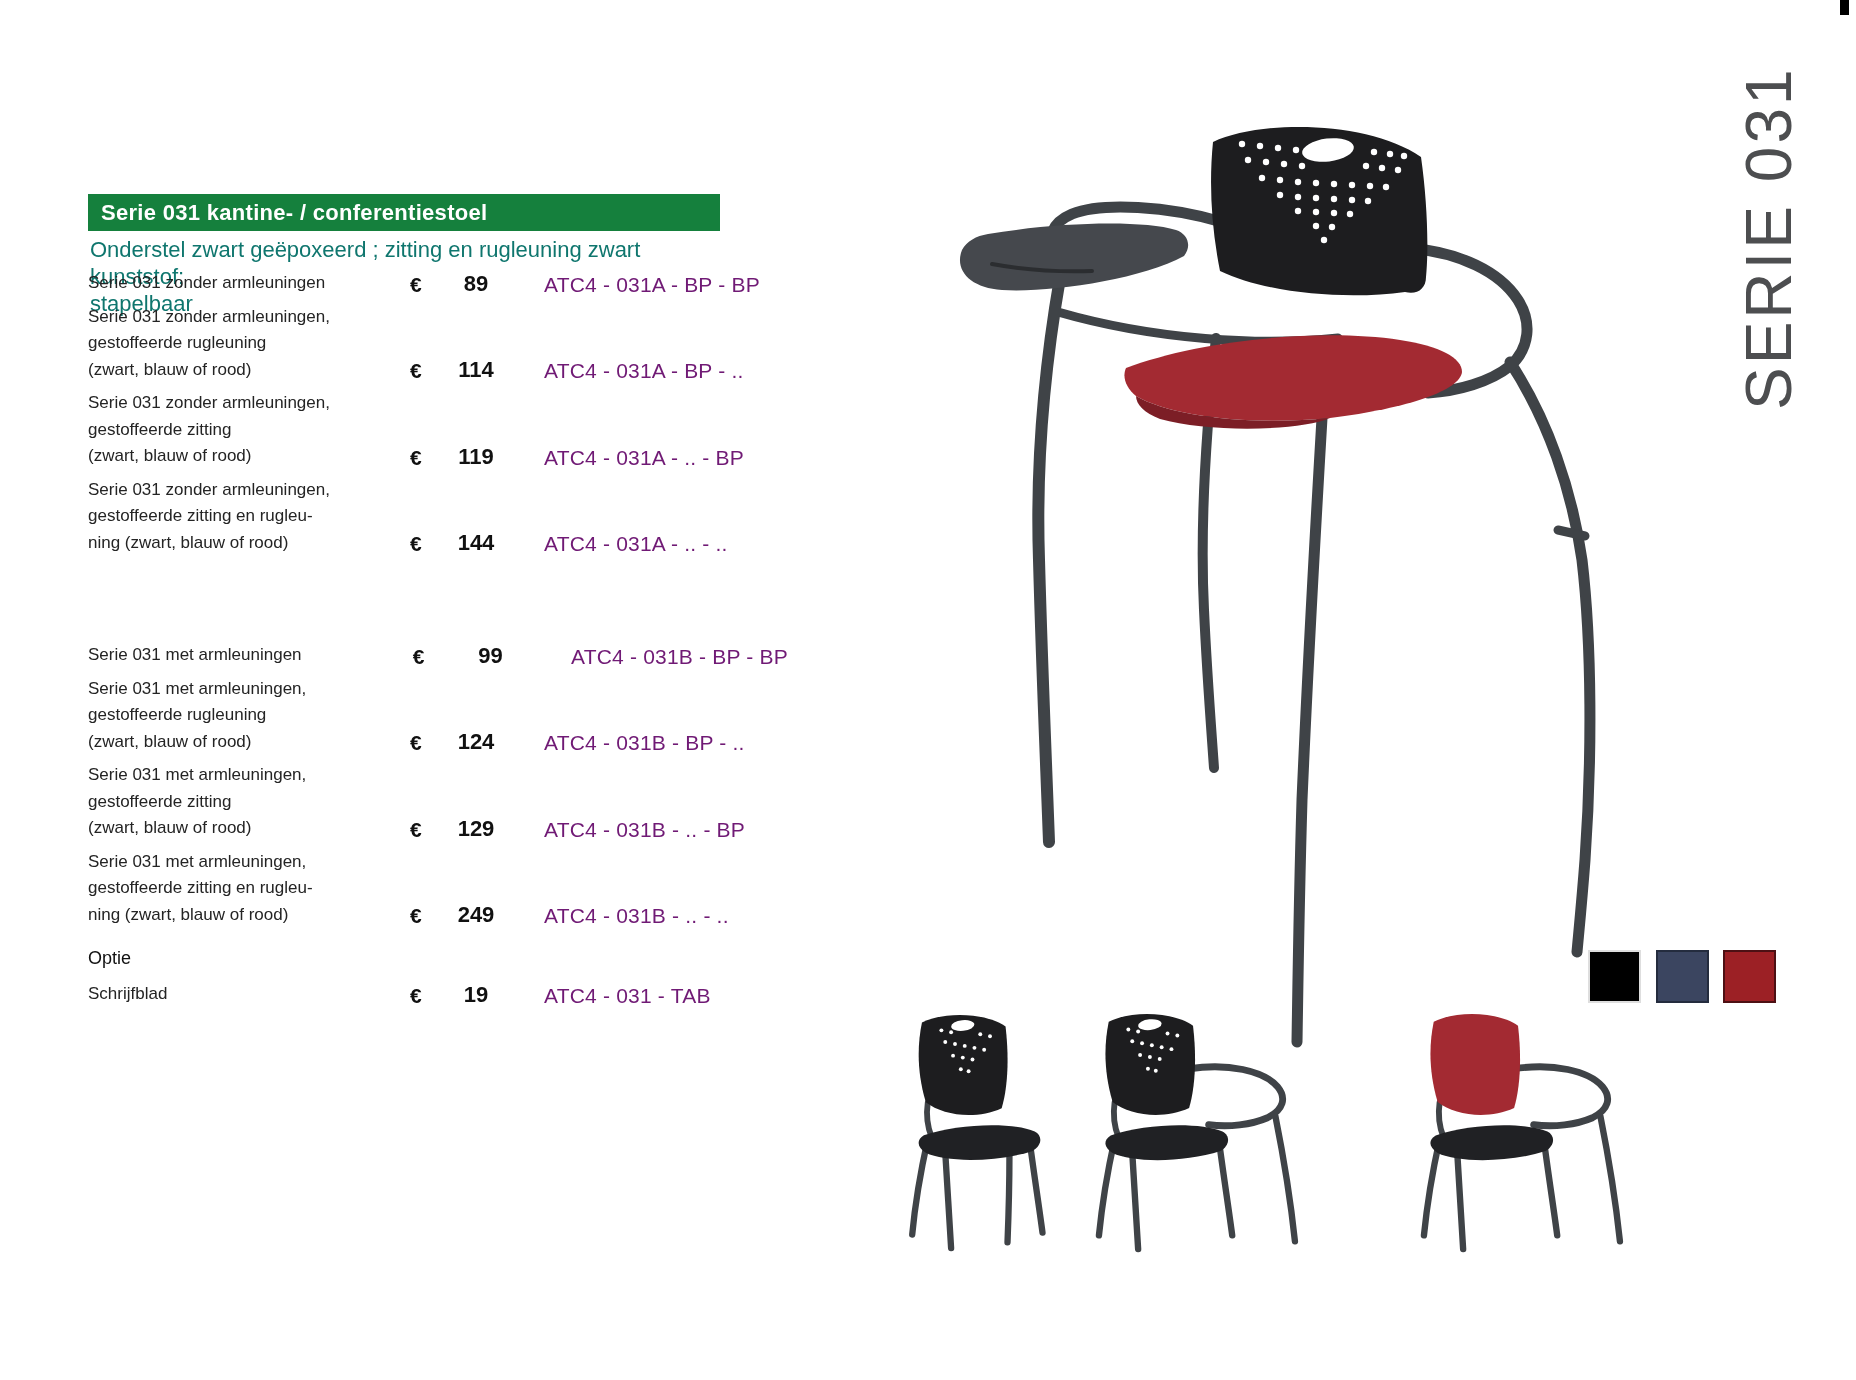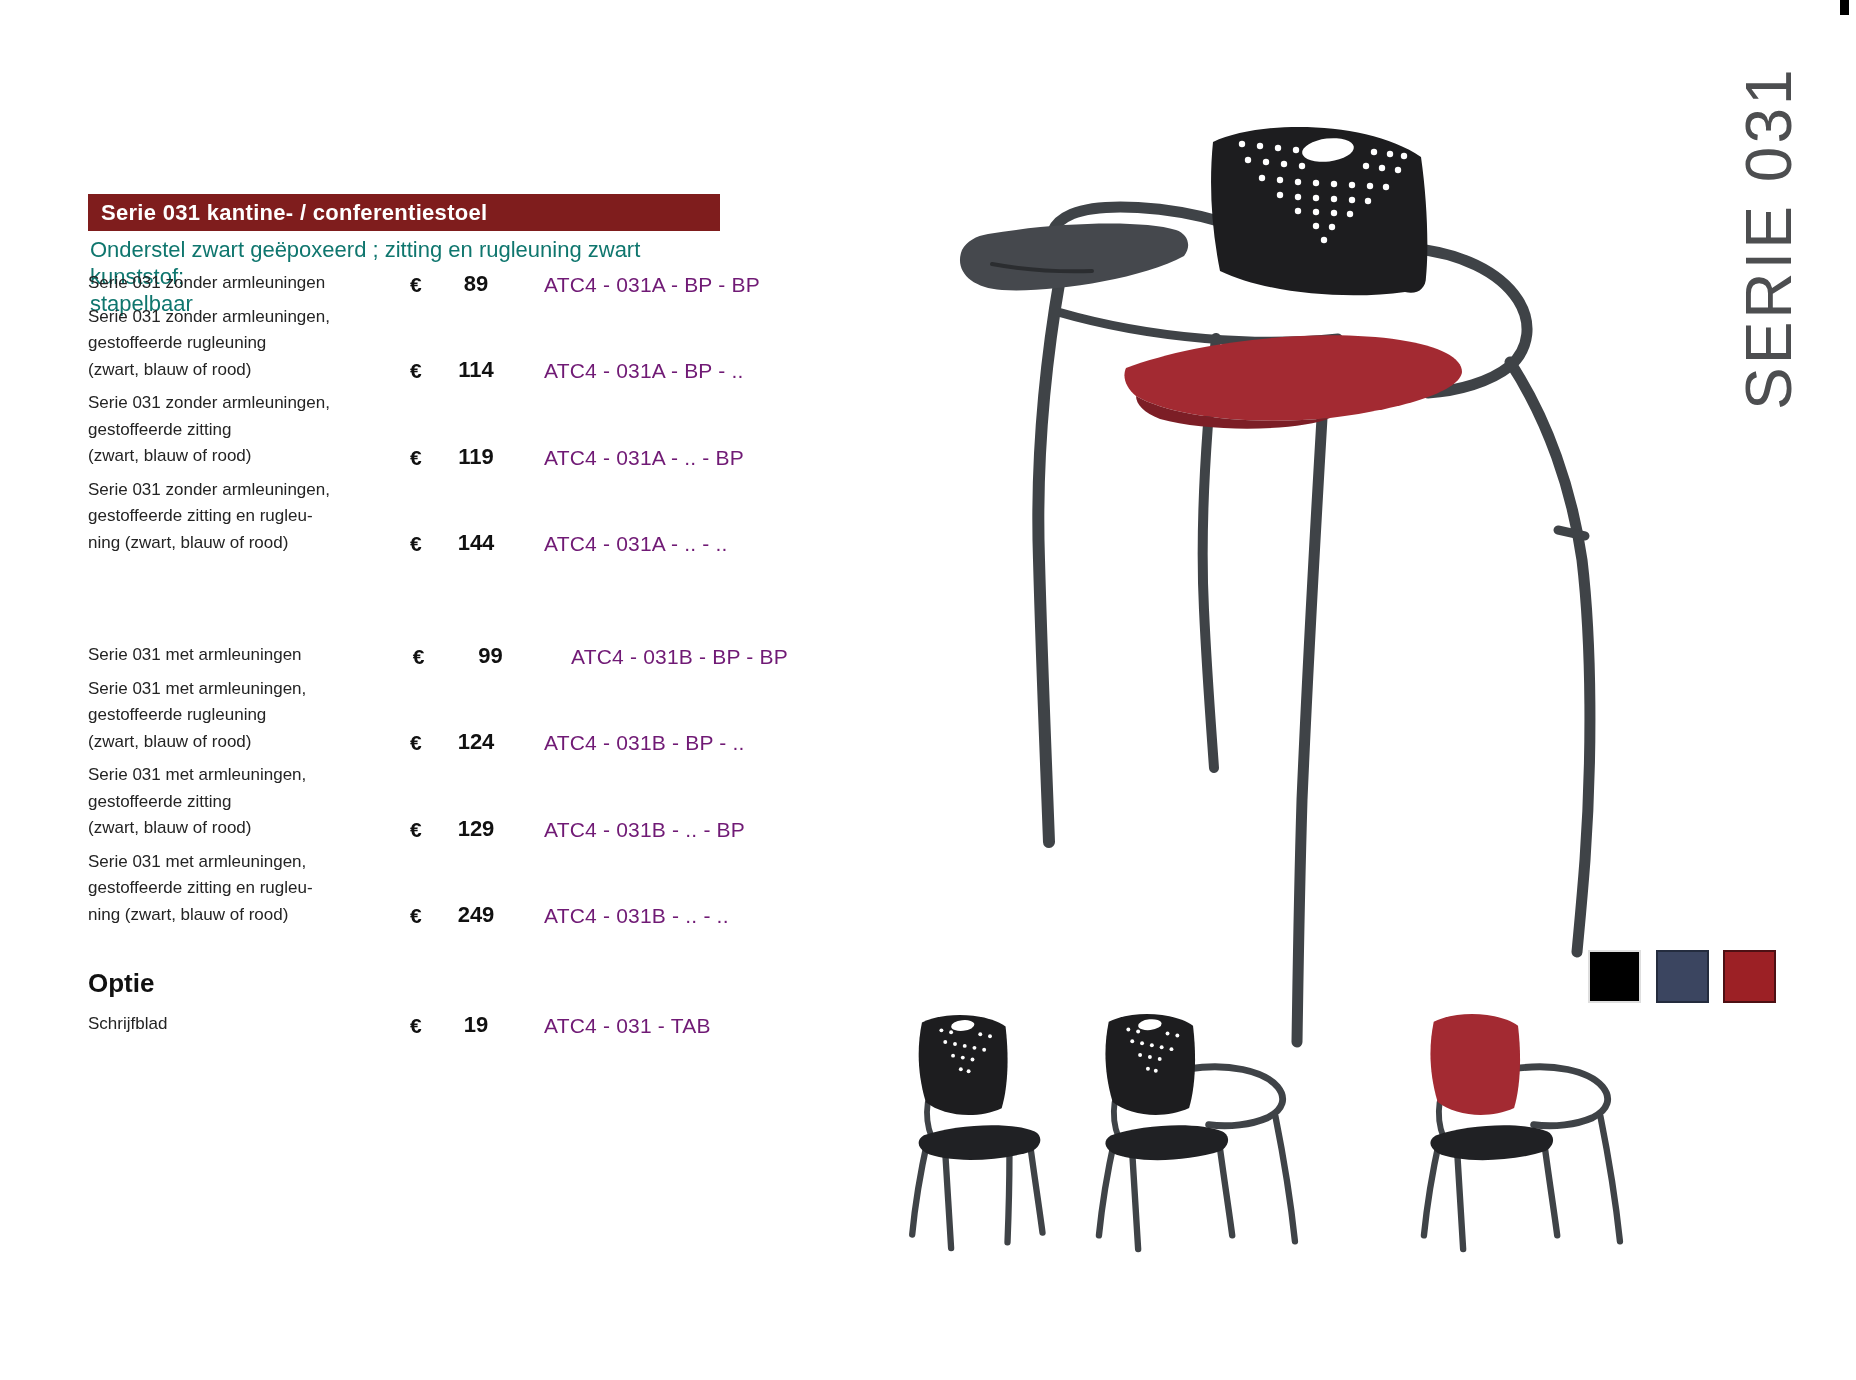--- a/index.html
+++ b/index.html
@@ -8,40 +8,40 @@
     background:#ffffff;
     font-family:"Liberation Sans","DejaVu Sans",sans-serif;
     color:#2c2c2c;
   }
   
   .corner-mark{position:absolute;left:1840px;top:0;width:9px;height:15px;background:#000;}
 
   
   .header-bar{
     position:absolute;left:88px;top:194px;width:632px;height:37px;
-    background:#7f1d1d;display:flex;align-items:center;padding-left:13px;box-sizing:border-box;
+    background:#15803d;display:flex;align-items:center;padding-left:13px;box-sizing:border-box;
   }
   .header-bar .title{color:#ffffff;font-size:22px;font-weight:bold;letter-spacing:.3px;white-space:nowrap;}
 
   
   .description{
     position:absolute;left:90px;top:236px;width:640px;
     font-size:22px;line-height:27px;color:#0f766e;white-space:pre-line;
   }
 
   
   .price-table{position:absolute;left:88px;top:270px;width:700px;}
   .prow{display:flex;align-items:flex-end;margin-top:7px;}
   .prow:first-child{margin-top:0;}
   .group-b{margin-top:86px;gap:14px;}
   .plabel{width:322px;font-size:17px;line-height:26.5px;color:#242424;white-space:pre-line;}
   .peuro{width:24px;font-size:21px;font-weight:bold;color:#111;}
   .pprice{width:84px;text-align:center;font-size:22px;font-weight:bold;color:#111;}
   .pcode{margin-left:26px;font-size:21px;color:#701a75;white-space:nowrap;letter-spacing:.2px;}
-  .option-heading{margin-top:40px;font-size:26px;font-weight:bold;color:#111;}
+  .option-heading{margin-top:20px;font-size:18px;font-weight:normal;color:#111;}
   .option-row{margin-top:12px;}
 
   
   .side-label{position:absolute;left:1732px;top:18px;width:82px;height:396px;}
   .side-label span{
     display:block;white-space:nowrap;font-size:64px;letter-spacing:3px;color:#4d4e50;
     transform:rotate(-90deg) translateX(-392px);transform-origin:0 0;
   }
 
   

